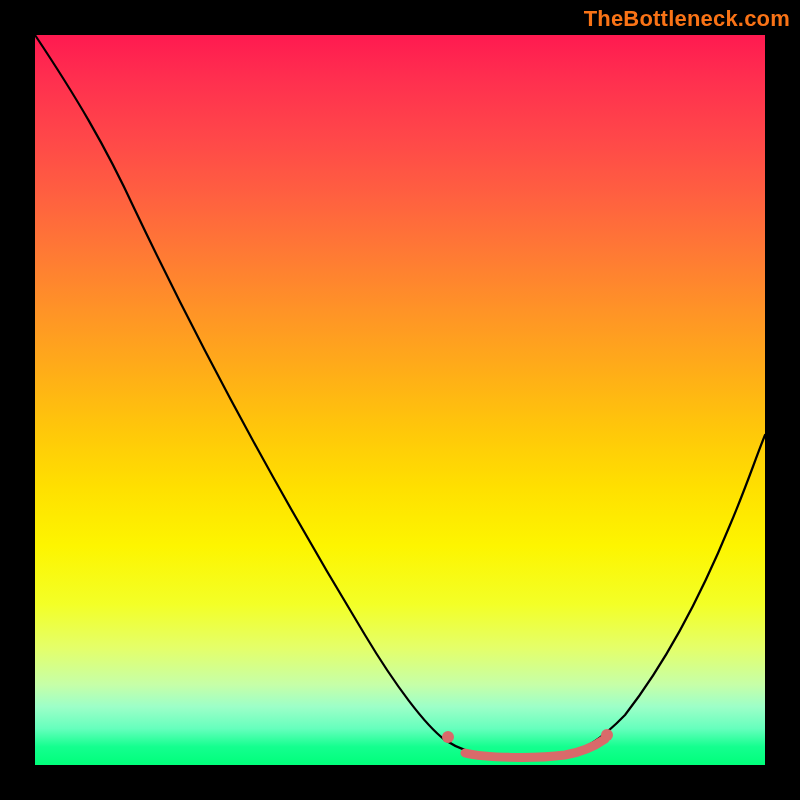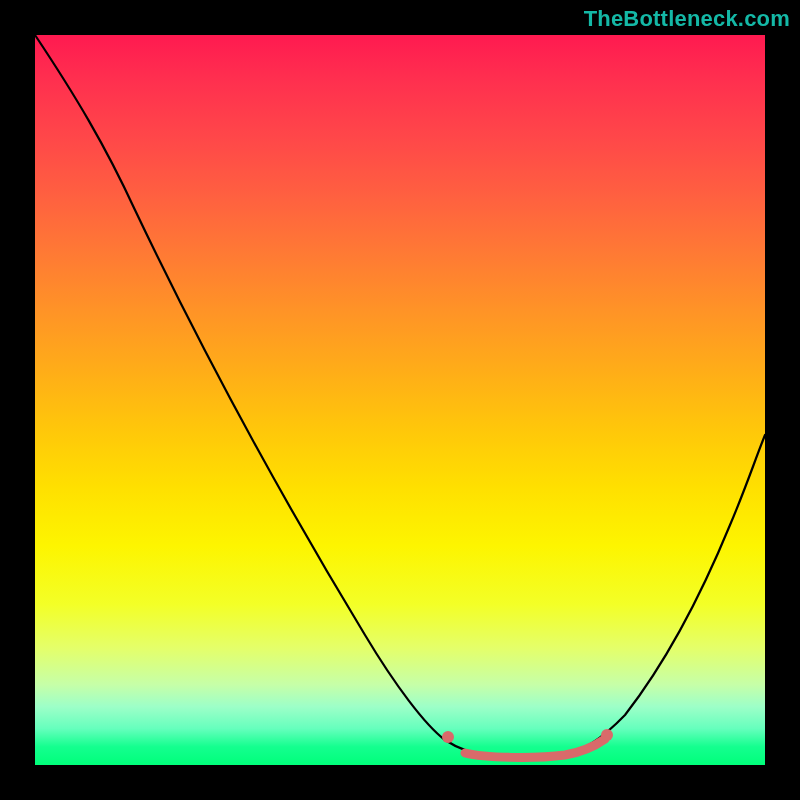--- a/index.html
+++ b/index.html
@@ -43,21 +43,21 @@
       #9dffc8 92%,
       #66ffbd 95%,
       #14ff8f 97.5%,
       #00ff7a 100%
     );
   }
   .watermark {
     position: absolute;
     top: 6px;
     right: 10px;
-    color: #14b8a6;
+    color: #f97316;
     font-size: 22px;
     font-weight: 600;
     letter-spacing: 0.2px;
     user-select: none;
   }
   svg.curve {
     position: absolute;
     left: 0;
     top: 0;
     width: 730px;

